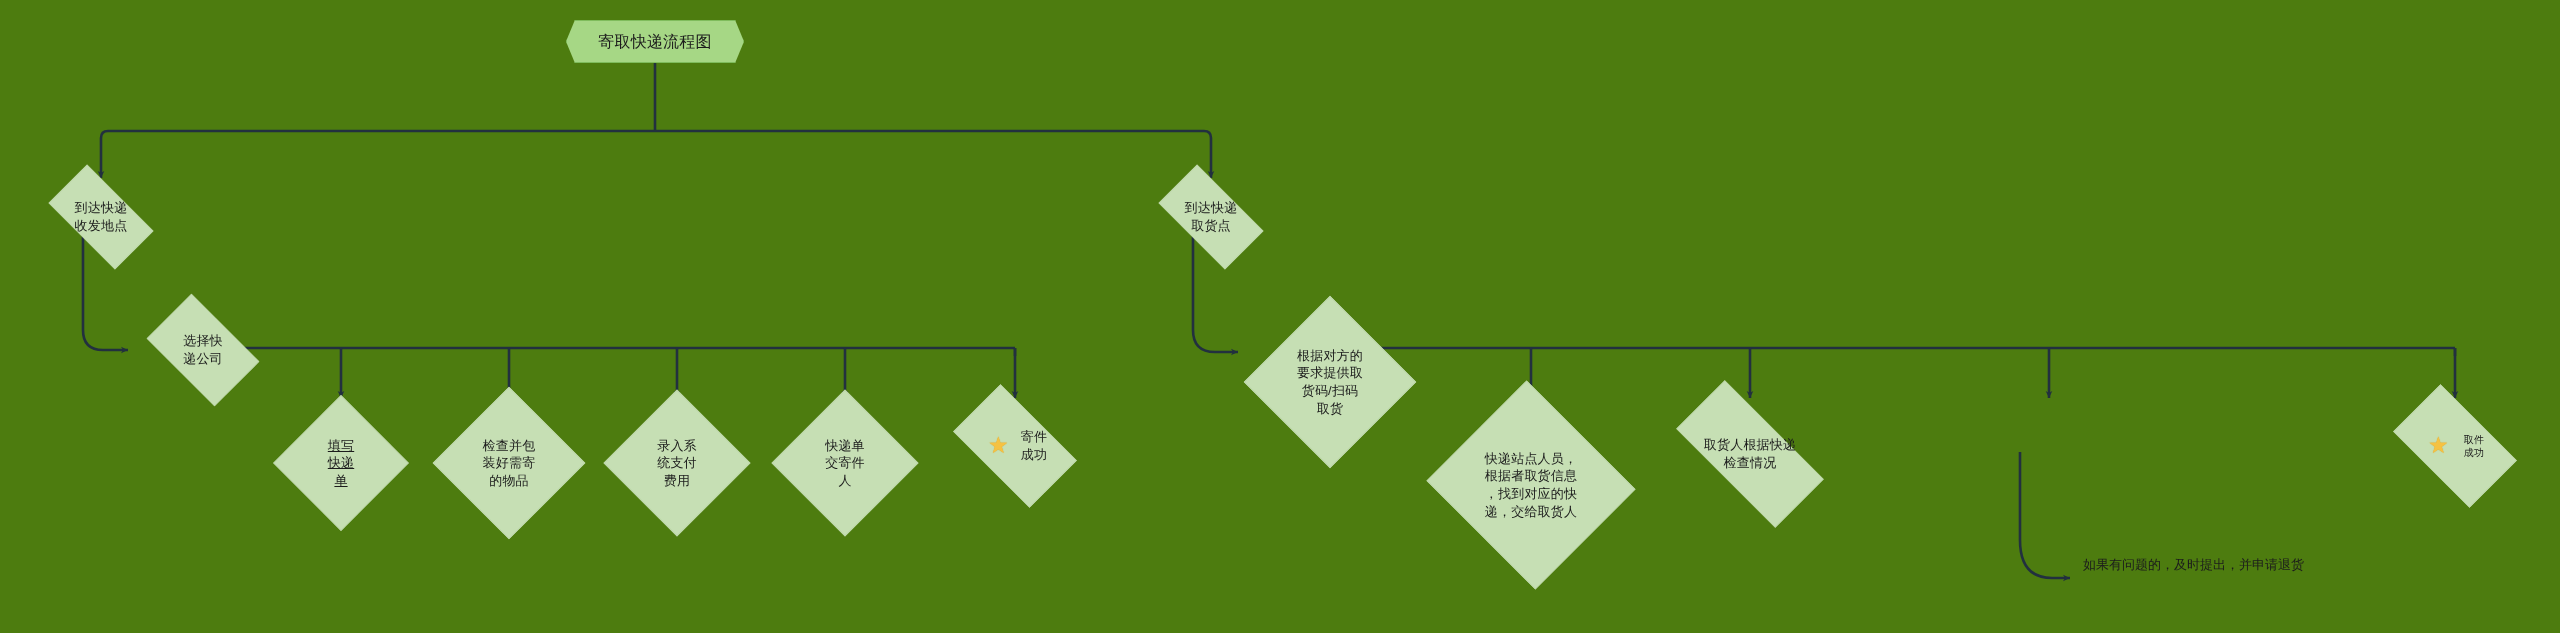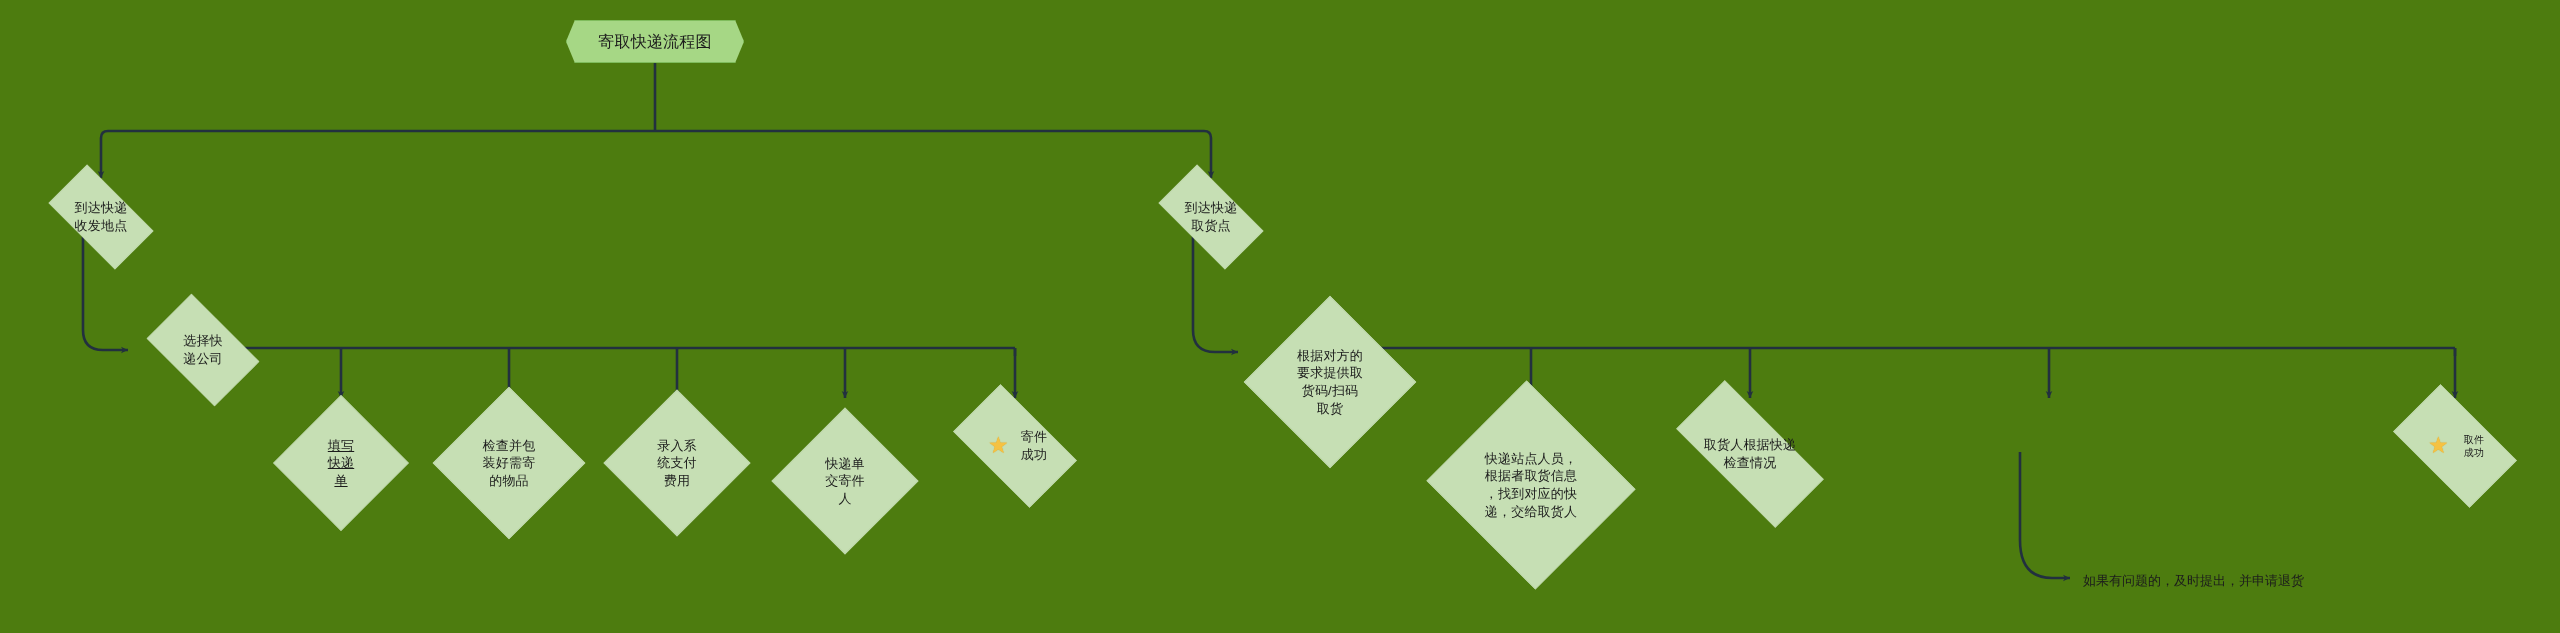--- a/index.html
+++ b/index.html
@@ -152,21 +152,21 @@
 的物品</span>
   </div>
 
   <div class="node" style="left:599px; top:398px; width:156px; height:130px;">
     <div class="dia" style="left:26px; top:13px; width:104px; height:104px; transform:rotate(45deg); transform-origin:center;"></div>
     <span class="node-label" style="font-size:13px;">录入系
 统支付
 费用</span>
   </div>
 
-  <div class="node" style="left:767px; top:416px; width:156px; height:130px;">
+  <div class="node" style="left:767px; top:398px; width:156px; height:130px;">
     <div class="dia" style="left:26px; top:13px; width:104px; height:104px; transform:rotate(45deg); transform-origin:center;"></div>
     <span class="node-label" style="font-size:13px;">快递单
 交寄件
 人</span>
   </div>
 
   <div class="node star" style="left:930px; top:398px; width:170px; height:96px;">
     <div class="dia" style="left:31px; top:-6px; width:108px; height:108px; transform:rotate(45deg) scale(1,0.62); transform-origin:center;"></div>
     <span class="star-badge" style="left:58px; top:36px; font-size:23px;">★</span>
     <span class="node-label" style="font-size:13px; padding-left:38px;">寄件
@@ -202,15 +202,15 @@
   </div>
 
 
   <div class="node star" style="left:2370px; top:398px; width:170px; height:96px;">
     <div class="dia" style="left:31px; top:-6px; width:108px; height:108px; transform:rotate(45deg) scale(1,0.62); transform-origin:center;"></div>
     <span class="star-badge" style="left:58px; top:36px; font-size:23px;">★</span>
     <span class="node-label" style="font-size:10px; padding-left:38px;">取件
 成功</span>
   </div>
 
-  <span class="edge-note" style="left:2083px; top:572px; font-size:13px;">如果有问题的，及时提出，并申请退货</span>
+  <span class="edge-note" style="left:2083px; top:556px; font-size:13px;">如果有问题的，及时提出，并申请退货</span>
 
 </div>
 
 </body></html>

